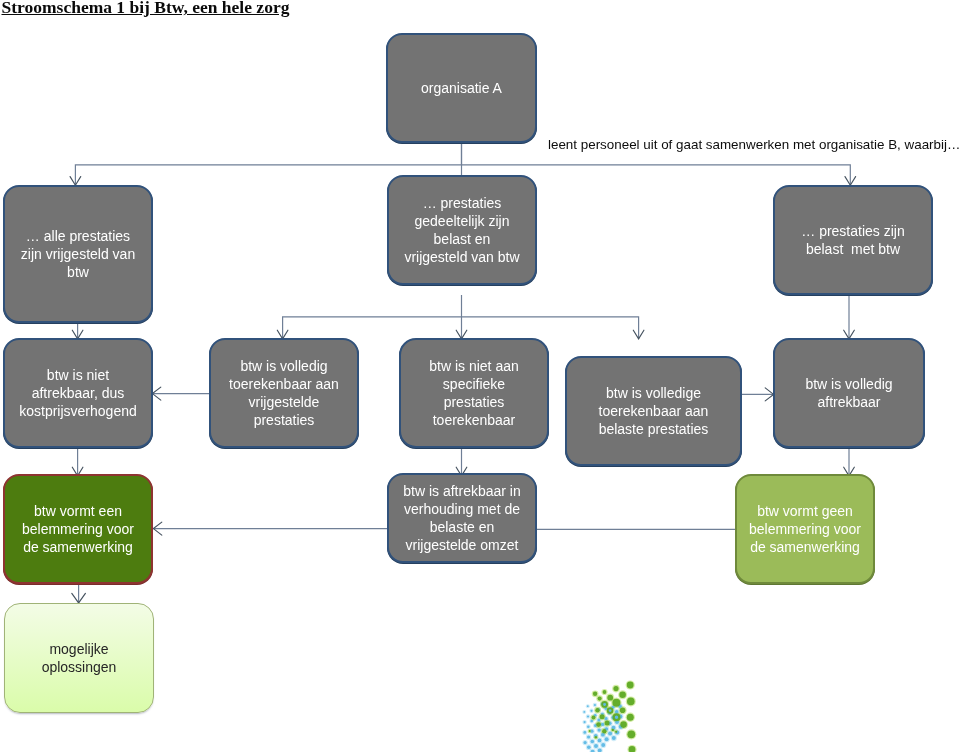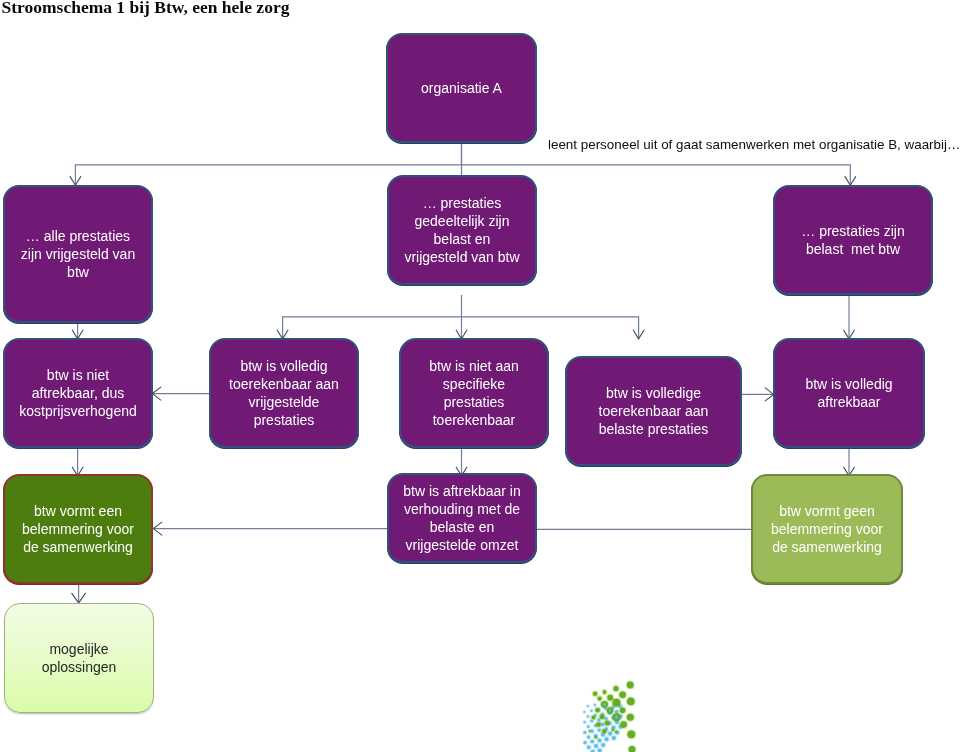--- a/index.html
+++ b/index.html
@@ -1,21 +1,21 @@
 <!DOCTYPE html>
 <html><head>
 <meta charset="utf-8">
 <title>Stroomschema</title>
 <style>
   html,body{margin:0;padding:0;}
   body{width:960px;height:752px;background:#ffffff;font-family:"Liberation Sans",sans-serif;position:relative;overflow:hidden;}
   #stage{position:absolute;left:0;top:0;width:960px;height:752px;}
-  .title{position:absolute;left:1.5px;top:-0.6px;font-family:"Liberation Serif",serif;font-weight:bold;font-size:17.5px;line-height:16px;color:#0a0a0a;}
+  .title{position:absolute;left:1.5px;top:-0.6px;font-family:"Liberation Serif",serif;font-weight:bold;font-size:17.5px;line-height:16px;color:#0a0a0a;text-decoration:underline;}
   .node{position:absolute;box-sizing:border-box;border-radius:16px;display:flex;align-items:center;justify-content:center;text-align:center;color:#fff;font-size:14px;line-height:18px;padding:2px 4px;white-space:pre;}
-  .node.blue{background:#701a75;border:2px solid #31527B;box-shadow:0 1px 0 0 #26405F;}
+  .node.blue{background:#737373;border:2px solid #31527B;box-shadow:0 1px 0 0 #26405F;}
   .node.red{background:#4d7c0f;border:2px solid #8E3431;box-shadow:0 1px 0 0 #7A2C2A;}
   .node.green{background:#9BBB59;border:2px solid #6F8A3B;box-shadow:0 1px 0 0 #5F7733;}
   .node.lgreen{background:linear-gradient(to bottom,#F3FCE6,#DAFCAA);border:1.5px solid #A0B377;color:#262626;box-shadow:0 2px 2px -1px rgba(90,100,120,0.45);}
   .plain{position:absolute;color:#0d0d0d;font-size:13.4px;line-height:15px;white-space:nowrap;}
   .logo{position:absolute;}
   svg.conn{position:absolute;left:0;top:0;width:960px;height:752px;pointer-events:none;}
 </style>
 </head>
 <body>
 
@@ -90,21 +90,21 @@
   <div class="node blue" style="left:773px;top:338px;width:152px;height:110px;">btw is volledig
 aftrekbaar</div>
 
   <div class="node red" style="left:3px;top:474px;width:150px;height:110px;">btw vormt een
 belemmering voor
 de samenwerking</div>
   <div class="node blue" style="left:387px;top:473px;width:150px;height:90px;">btw is aftrekbaar in
 verhouding met de
 belaste en
 vrijgestelde omzet</div>
-  <div class="node green" style="left:751px;top:474px;width:152px;height:110px;">btw vormt geen
+  <div class="node green" style="left:735px;top:474px;width:140px;height:110px;">btw vormt geen
 belemmering voor
 de samenwerking</div>
 
   <div class="node lgreen" style="left:4px;top:603px;width:150px;height:110px;">mogelijke
 oplossingen</div>
 
   <svg class="logo" style="left:576px;top:672px;width:70px;height:80px;" viewBox="576 672 70 80">
     <defs>
       <filter id="softblur" x="-30%" y="-30%" width="160%" height="160%">
         <feGaussianBlur stdDeviation="0.72"></feGaussianBlur>

